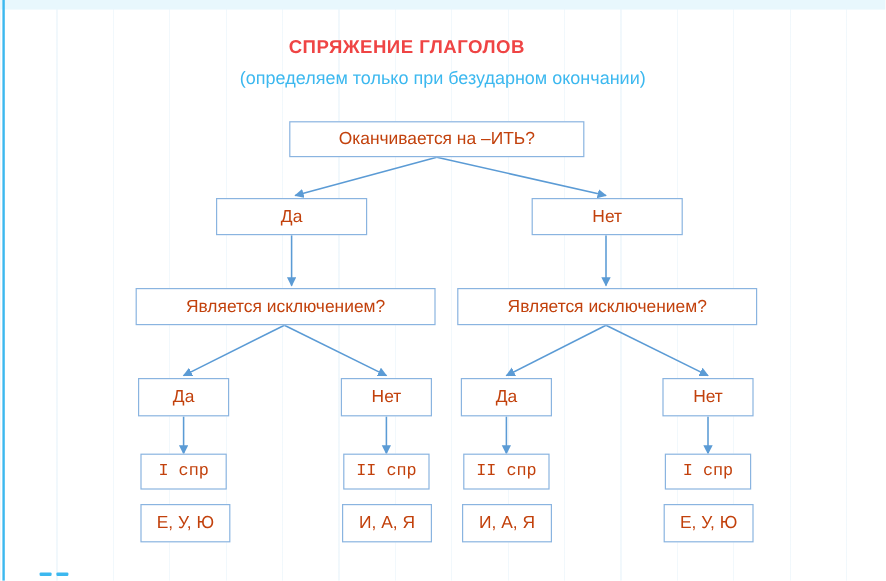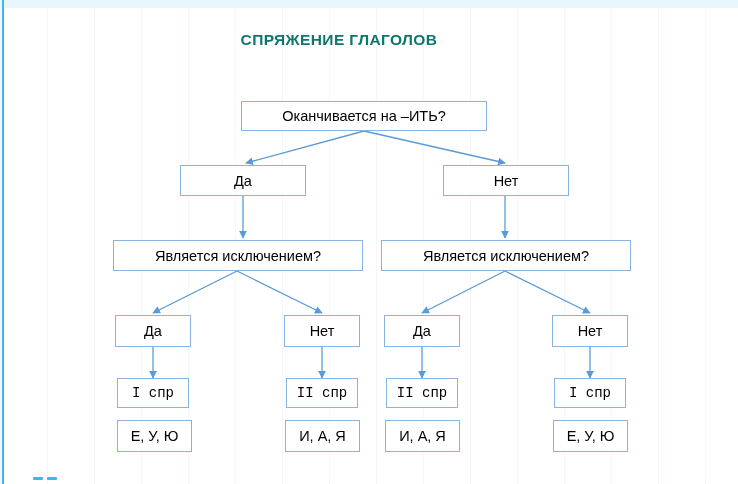--- a/index.html
+++ b/index.html
@@ -54,41 +54,41 @@
     border-radius: 1px;
   }
   .bottom-dash.d1 { left: 33px; width: 10px; }
   .bottom-dash.d2 { left: 47px; width: 10px; }
 
   .title {
     position: absolute;
     left: 0; top: 31px;
     width: 678px;
     text-align: center;
-    color: #0f766e;
+    color: #ef4444;
     font-size: 15.5px;
     font-weight: bold;
     letter-spacing: 0.4px;
   }
   .subtitle {
     position: absolute;
     left: 0; top: 57px;
     width: 738px;
     text-align: center;
     color: #3cb8ef;
     font-size: 15px;
     font-weight: normal;
   }
 
   .node {
     position: absolute;
     box-sizing: border-box;
     border: 1.3px solid #8ab4e0;
     background: #ffffff;
-    color: #000000;
+    color: #c2410c;
     font-size: 14.5px;
     display: flex;
     align-items: center;
     justify-content: center;
     white-space: nowrap;
   }
   .node.small { font-size: 14px; font-family: Liberation Mono, monospace; }
 
   svg.links {
     position: absolute;
@@ -102,20 +102,21 @@
 
 <div id="slide">
 
   <div class="bg-grid"></div>
   <div class="top-band"></div>
   <div class="left-rule"></div>
   <div class="bottom-dash d1"></div>
   <div class="bottom-dash d2"></div>
 
   <div class="title">СПРЯЖЕНИЕ ГЛАГОЛОВ</div>
+  <div class="subtitle">(определяем только при безударном окончании)</div>
 
   <svg class="links" viewBox="0 0 738 484">
     <defs>
       <marker id="ah" markerWidth="7" markerHeight="7" refX="5.4" refY="3" orient="auto" markerUnits="strokeWidth">
         <path d="M0,0 L6,3 L0,6 z" fill="#5b9bd5"></path>
       </marker>
     </defs>
     <g stroke="#5b9bd5" stroke-width="1.3" fill="none" marker-end="url(#ah)">
 
       <path d="M364,131 L246,163"></path>

